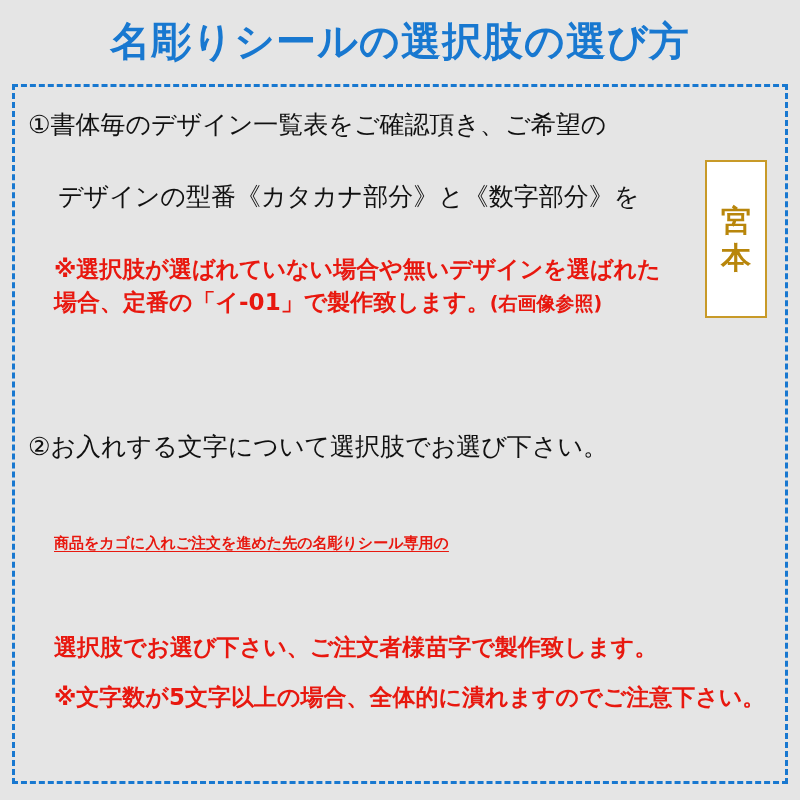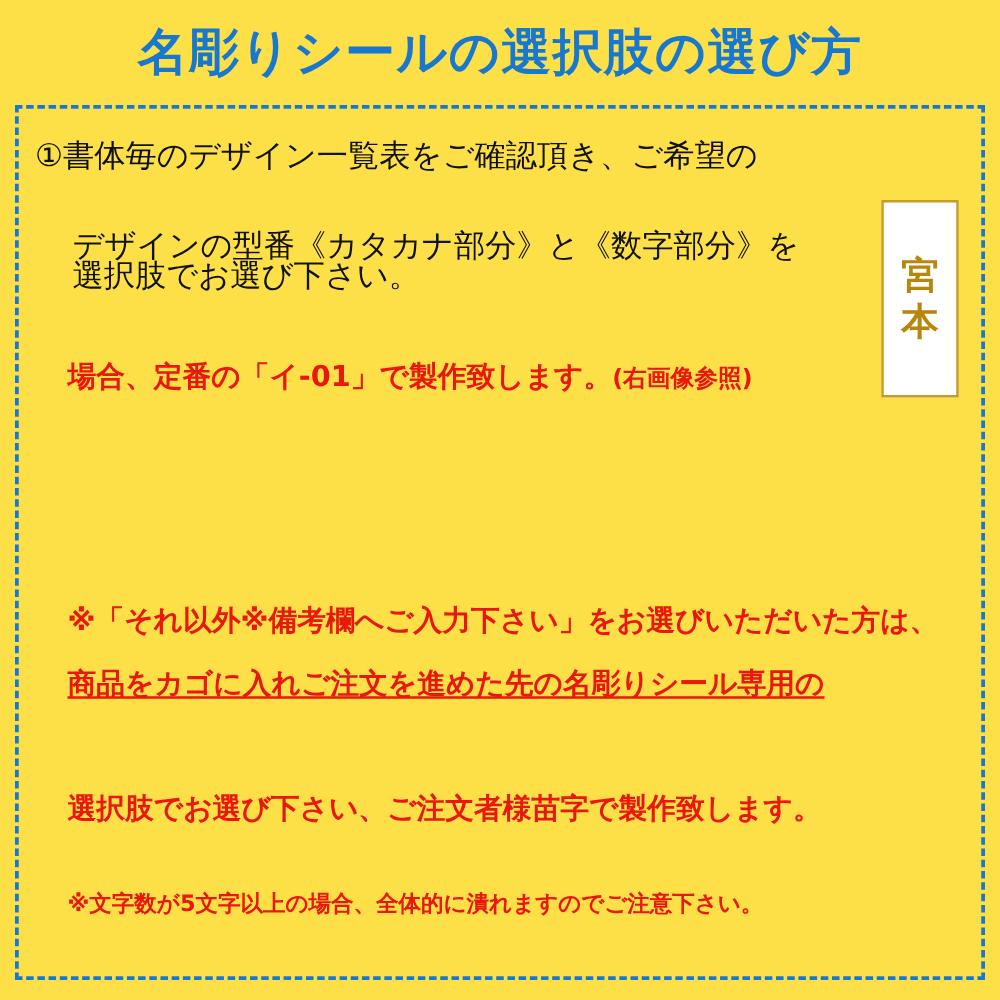--- a/index.html
+++ b/index.html
@@ -11,21 +11,21 @@
     height: 800px;
     background: #ffffff;
     font-family: "DejaVu Sans", sans-serif;
     overflow: hidden;
   }
   .page {
     position: relative;
     width: 800px;
     height: 800px;
     box-sizing: border-box;
-    background: #fde047;
+    background: #e5e5e5;
   }
   .title {
     position: absolute;
     left: 0;
     top: 14px;
     width: 800px;
     text-align: center;
     color: #1878d0;
     font-size: 40px;
     font-weight: bold;
@@ -78,24 +78,24 @@
   }
 
   
   #l1  { position: absolute; left: 2px;  top: 16px; text-align: right; }
   #l2  { position: absolute; left: 2px;  top: 64px; margin-top: 24px; }
   #l3  { position: absolute; left: 2px;  top: 112px; }
   #l4  { position: absolute; left: 2px;  top: 162px; font-size: 23px;}
   #l5  { position: absolute; left: 2px;  top: 195px; font-size: 23px;}
   #l6  { position: absolute; left: 2px;  top: 338px; }
   #l7  { position: absolute; left: 2px;  top: 390px; font-size: 23px;}
-  #l8  { position: absolute; left: 2px;  top: 440px; font-size: 23px;}
+  #l8  { position: absolute; left: 2px;  top: 440px; font-size: 15px;}
   #l9  { position: absolute; left: 2px;  top: 490px; font-size: 23px;}
   #l10 { position: absolute; left: 2px;  top: 540px; font-size: 23px;}
-  #l11 { position: absolute; left: 2px;  top: 590px; font-size: 18px; margin-top: 29px;}
+  #l11 { position: absolute; left: 2px;  top: 590px; font-size: 23px;}
 
   
   .stamp {
     position: absolute;
     left: 705px;
     top: 160px;
     width: 62px;
     height: 158px;
     border: 2px solid #c89a28;
     box-sizing: border-box;
@@ -119,26 +119,26 @@
 <div class="page">
 
   <div class="title">名彫りシールの選択肢の選び方</div>
 
   <div class="frame"></div>
 
   <div class="content">
 
     <div id="l1" class="line black">①書体毎のデザイン一覧表をご確認頂き、ご希望の</div>
     <div id="l2" class="line black indent1">デザインの型番《カタカナ部分》と《数字部分》を</div>
-    <div id="l3" class="line black indent1">選択肢でお選び下さい。</div>
 
+    <div id="l4" class="line red indent2">※選択肢が選ばれていない場合や無いデザインを選ばれた</div>
     <div id="l5" class="line indent2"><span class="red">場合、定番の「イ-01」で製作致します。</span><span class="red small">(右画像参照)</span></div>
 
+    <div id="l6" class="line black">②お入れする文字について選択肢でお選び下さい。</div>
 
-    <div id="l7" class="line red indent2">※「それ以外※備考欄へご入力下さい」をお選びいただいた方は、</div>
     <div id="l8" class="line red-u indent2">商品をカゴに入れご注文を進めた先の名彫りシール専用の</div>
     <div id="l10" class="line red indent2">選択肢でお選び下さい、ご注文者様苗字で製作致します。</div>
     <div id="l11" class="line red indent2">※文字数が5文字以上の場合、全体的に潰れますのでご注意下さい。</div>
 
   </div>
 
   <div class="stamp">
     <span>宮</span>
     <span>本</span>
   </div>

